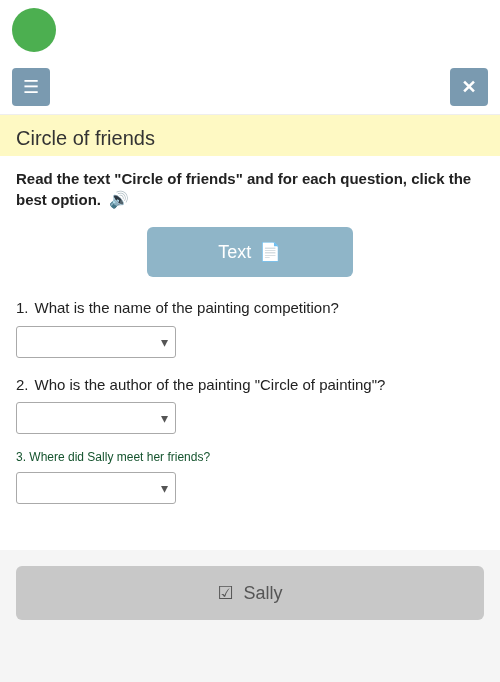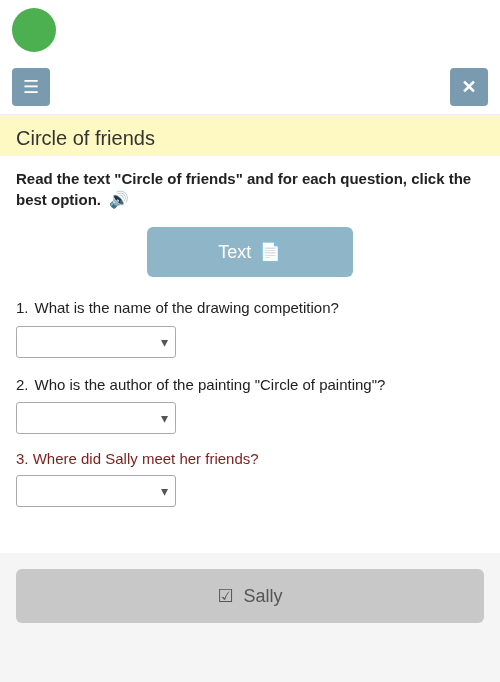--- a/index.html
+++ b/index.html
@@ -181,22 +181,22 @@
       align-items: center;
       gap: 6px;
       margin-bottom: 6px;
     }
 
     .q3-section {
       margin-bottom: 16px;
     }
 
     .q3-question {
-      font-size: 15px;
-      color: #7f1d1d;
+      font-size: 12px;
+      color: #14532d;
       margin-bottom: 8px;
     }
 
     .check-btn {
       display: flex;
       align-items: center;
       justify-content: center;
       gap: 10px;
       background: #c8c8c8;
       color: #555;
@@ -238,21 +238,21 @@
   <button class="text-button">
     <span>Text</span>
     <span class="doc-icon">📄</span>
   </button>
 
   <div class="questions-section">
 
     <div class="question">
       <div class="q1-row">
         <span>1.</span>
-        <span>What is the name of the drawing competition?</span>
+        <span>What is the name of the painting competition?</span>
         <div class="dropdown-container">
           <select>
             <option value=""></option>
           </select>
         </div>
       </div>
     </div>
 
     <div class="question">
       <div class="q2-row">

